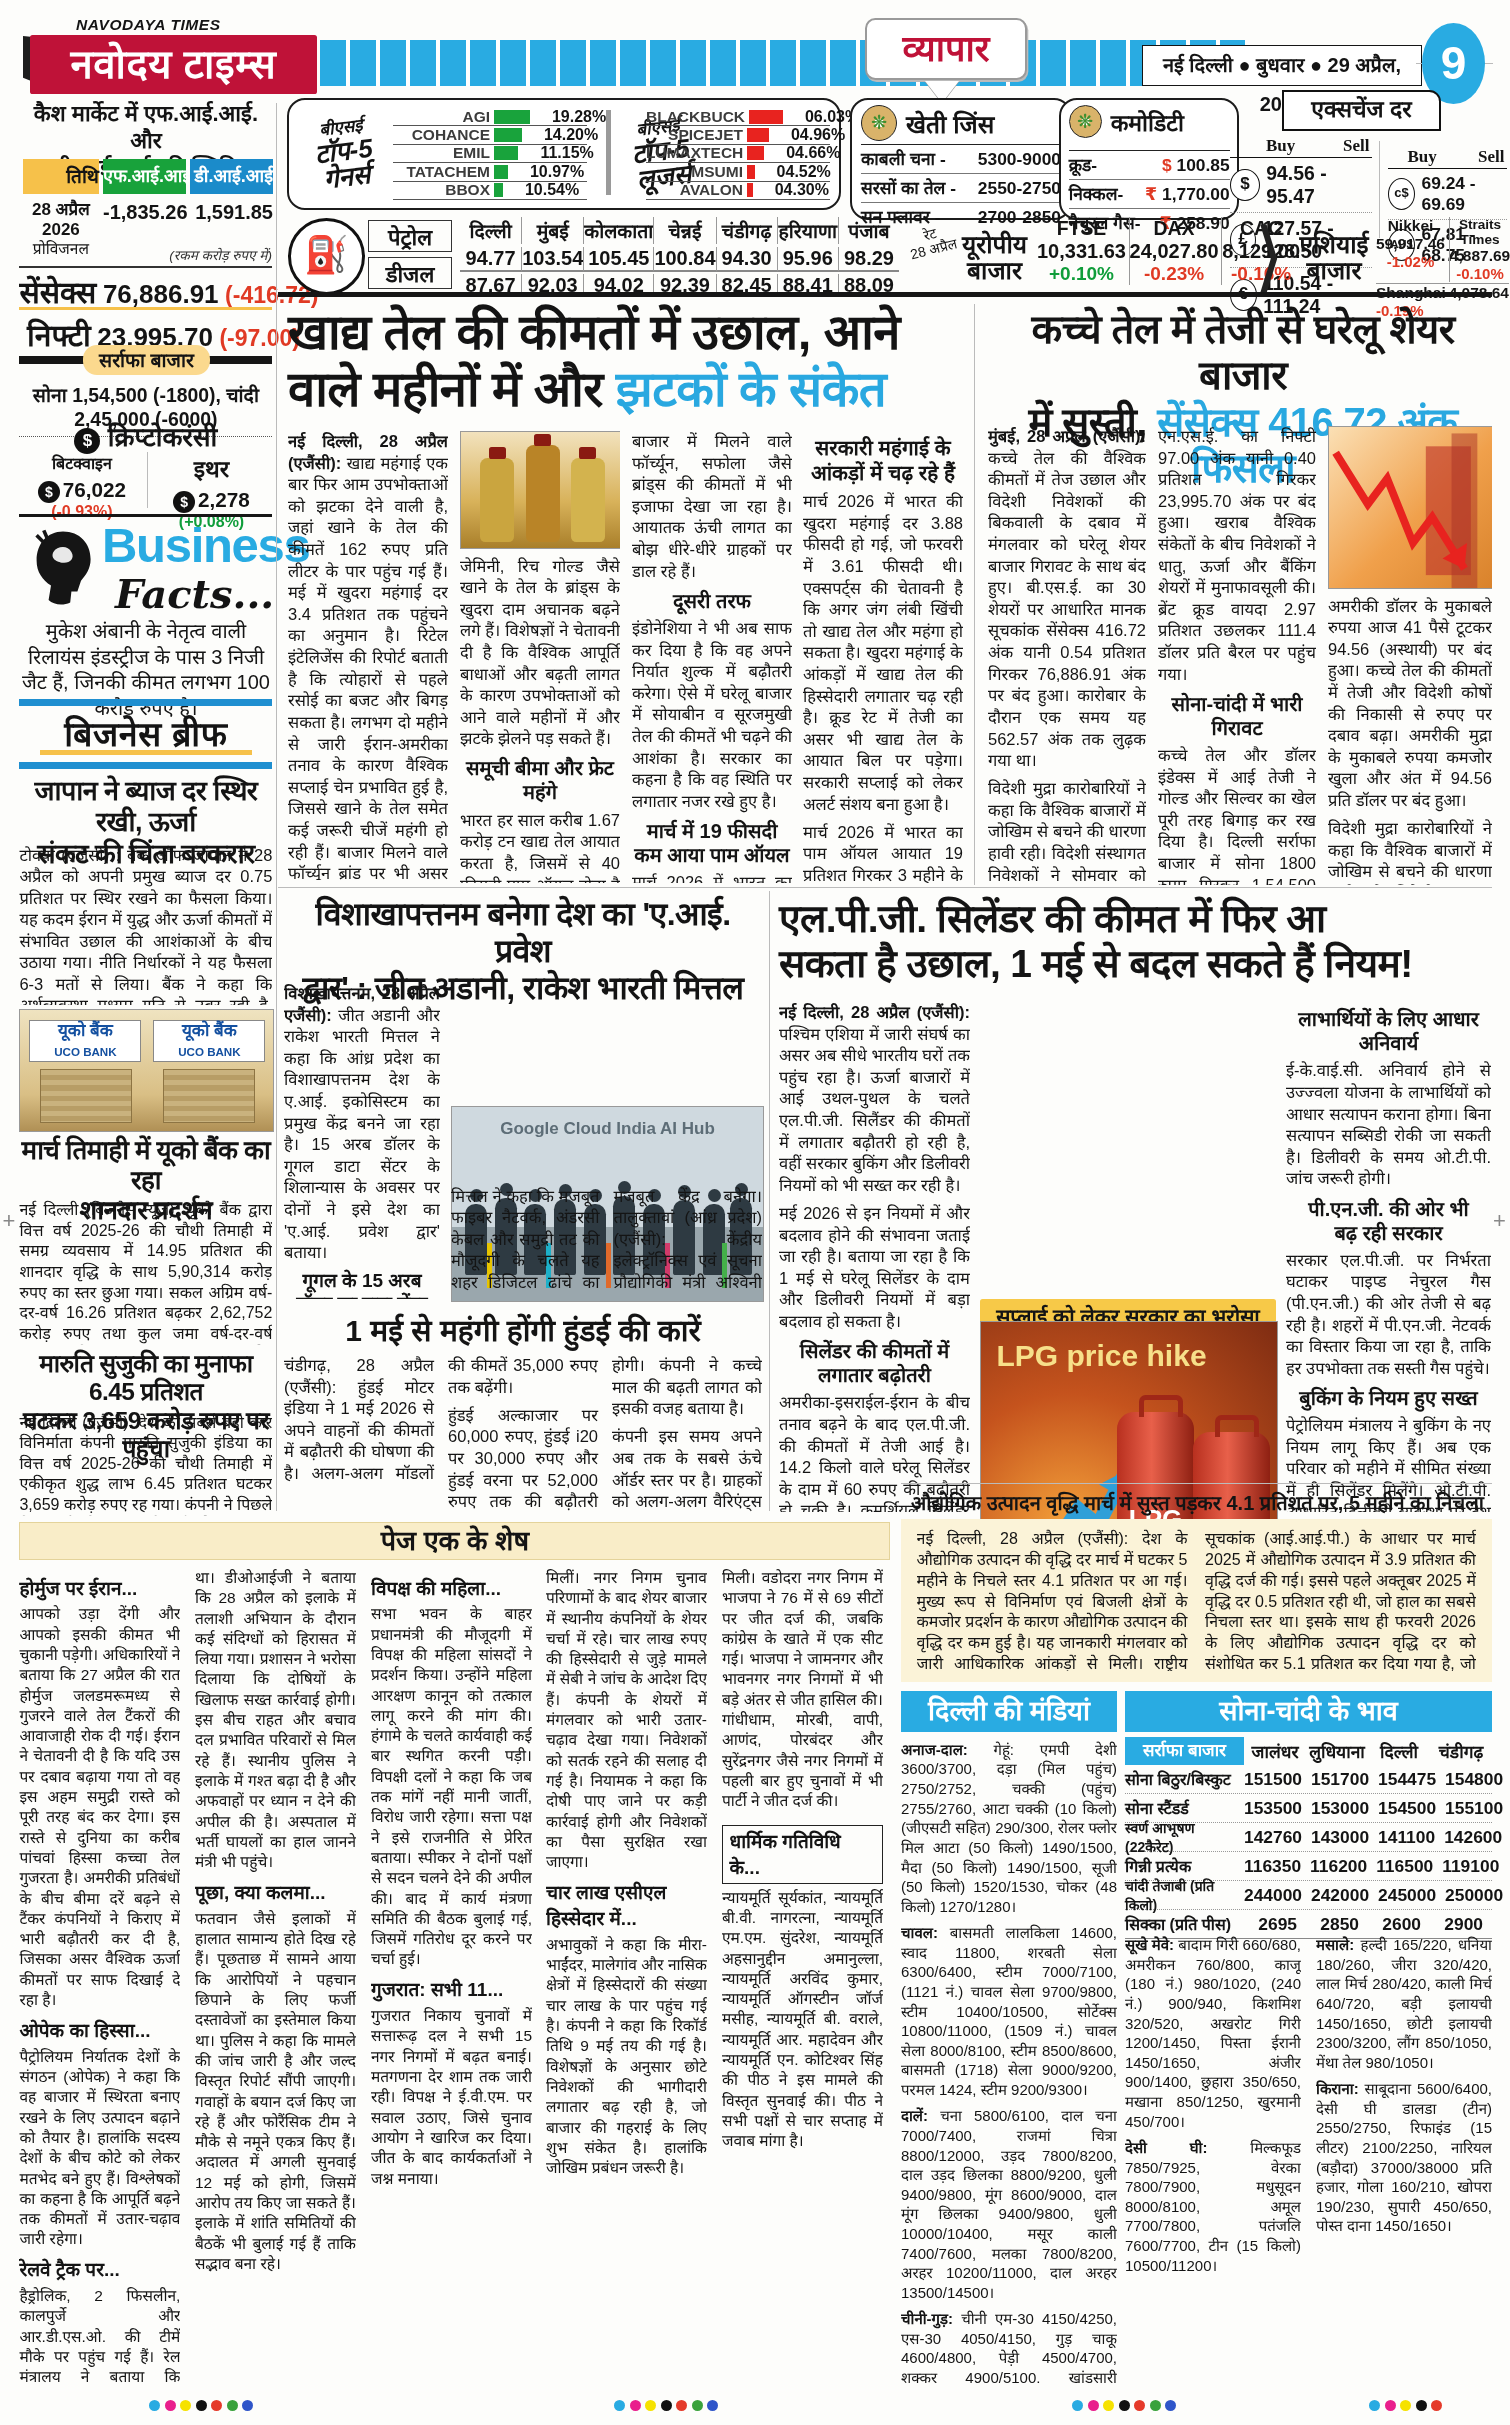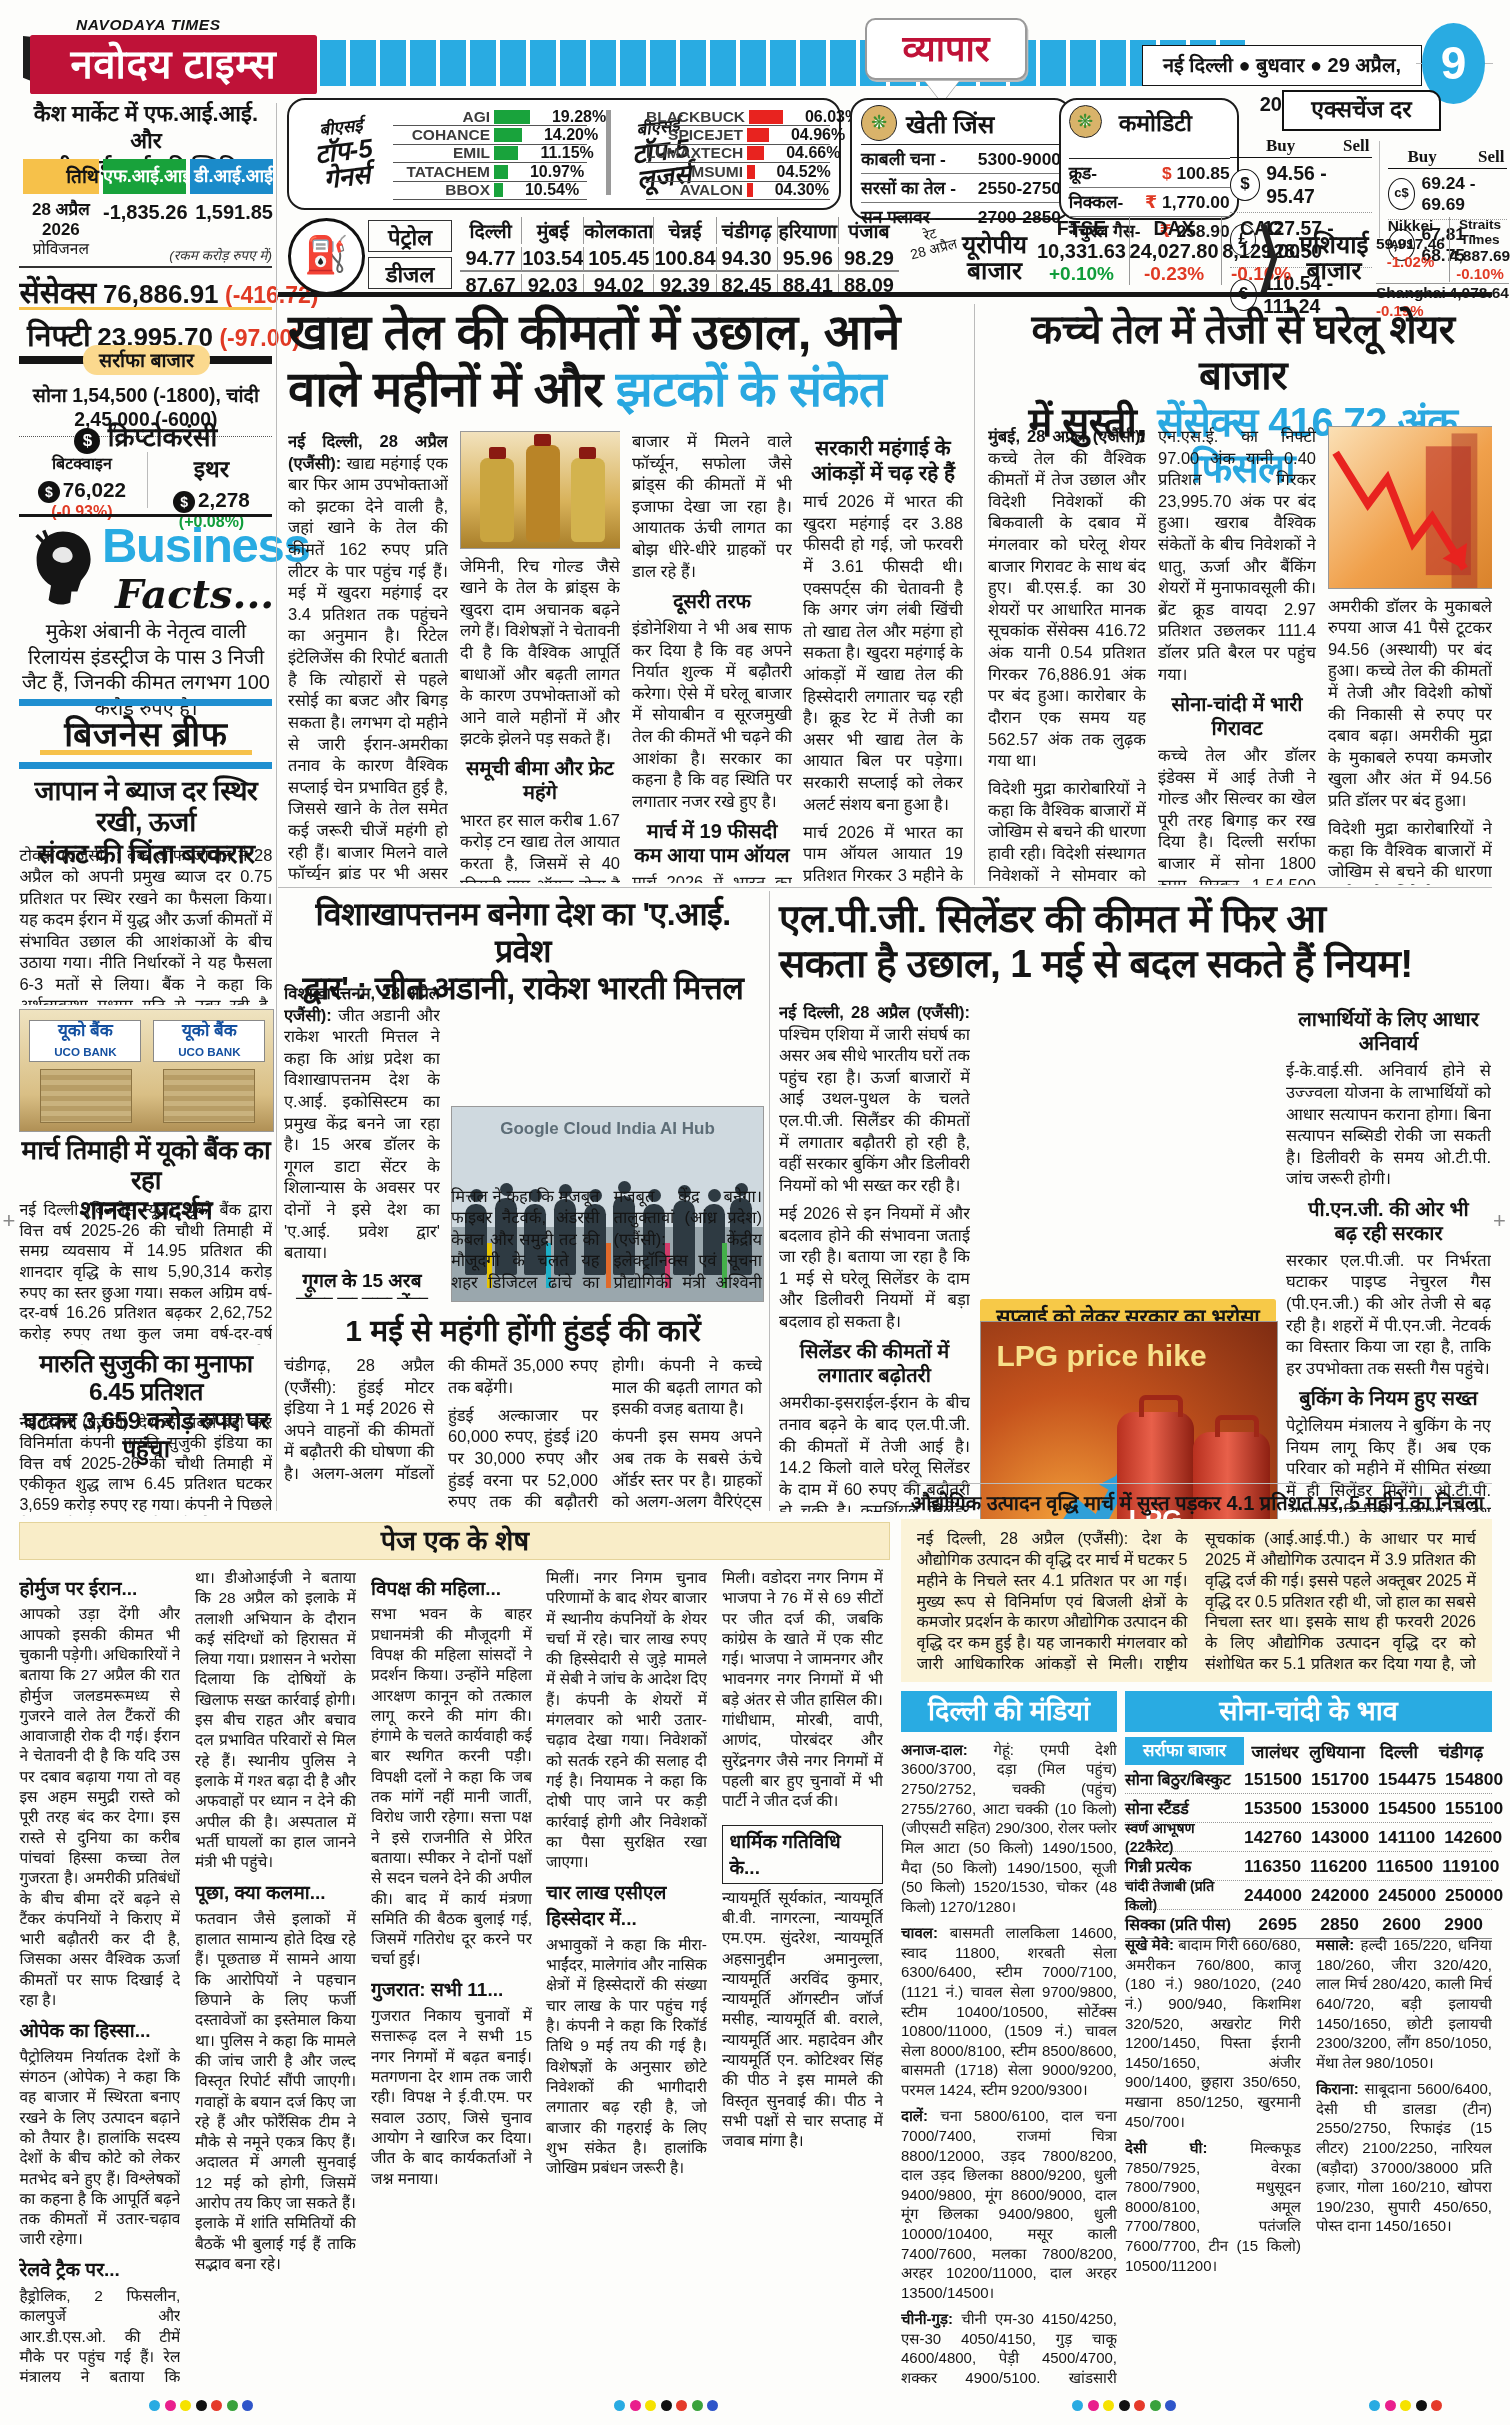--- a/index.html
+++ b/index.html
@@ -269,21 +269,21 @@
         <span>सरसों का तेल -</span>
         <span>2550-2750</span>
       </div>
     <div class="krow" style="border-bottom:none;">
         <span>सन फ्लावर -</span>
         <span>2700-2850</span>
       </div>
   </div>
 
   <div class="abs roundbox" style="left:1059px;top:98px;width:161px;height:108px;padding:5.2px 7.7px;">
-    <div style="display:flex;align-items:center;gap:17px;border-bottom:1.9px solid #222;padding-bottom:20px;">
+    <div style="display:flex;align-items:center;gap:9px;border-bottom:1.9px solid #222;padding-bottom:12px;">
       <div class="agri-icon" style="width:31px;height:31px;"></div>
       <span class="b" style="font-size:23px;">कमोडिटी</span>
     </div>
     <div class="krow">
         <span>क्रूड-</span>
         <span><span class="red b">$</span> <span>100.85</span></span>
       </div>
     <div class="krow">
         <span>निक्कल-</span>
         <span><span class="red b">₹</span> <span>1,770.00</span></span>

